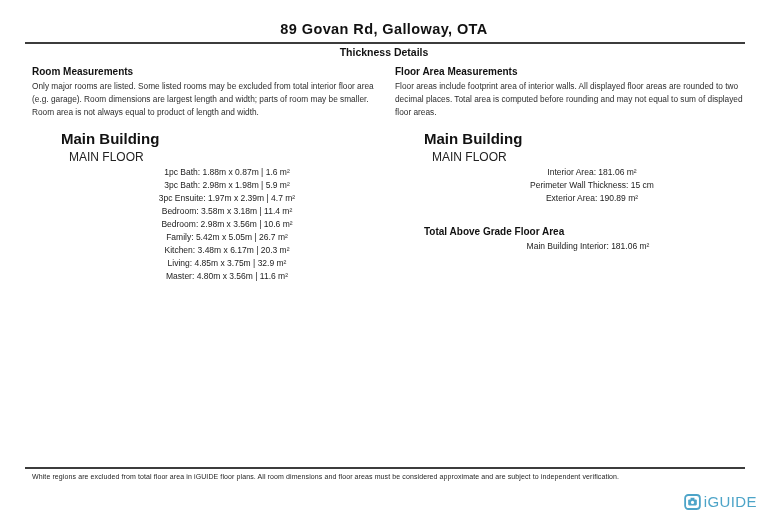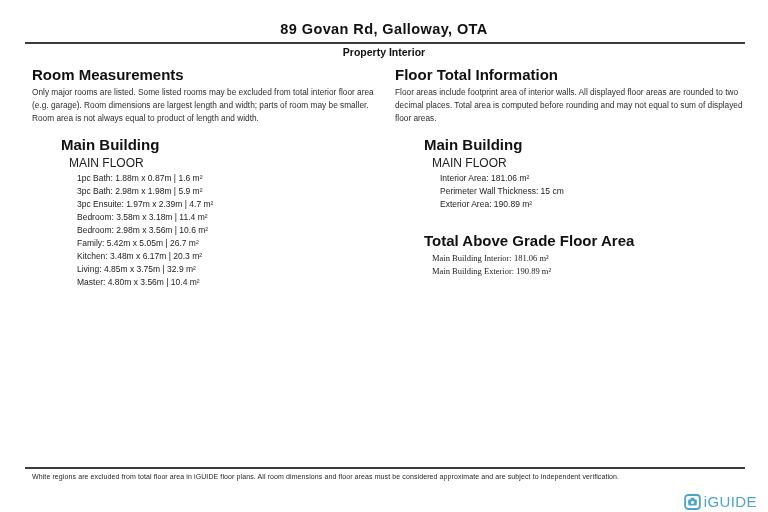--- a/index.html
+++ b/index.html
@@ -14,81 +14,80 @@
     font-size:14.5px; font-weight:bold; letter-spacing:0.4px; color:#111;
   }
   .rule-top { position:absolute; top:42px; left:25px; width:720px; height:2px; background:#3c3c3c; }
   .subtitle {
     position:absolute; top:46px; left:0; width:100%; text-align:center;
     font-size:10.5px; font-weight:bold; color:#111;
   }
   .col { position:absolute; top:66px; }
   .col-left  { left:32px;  width:345px; }
   .col-right { left:395px; width:349px; }
-  .sec-heading { font-size:15px; font-weight:bold; margin-bottom:3px; color:#111; }
+  .sec-heading { font-size:10px; font-weight:bold; margin-bottom:3px; color:#111; }
   .sec-desc { font-size:8.3px; line-height:13px; color:#2d2d2d; }
   .building { margin-top:11px; padding-left:29px; }
   .building-name { font-size:15px; font-weight:bold; color:#111; }
   .floor-name { font-size:12px; padding-left:8px; margin-top:3px; color:#222; }
-  .line-list { padding-left:16px; margin-top:2px; }
+  .line-list { padding-left:16px; margin-top:2px;text-align:center; }
   .line-list > div { font-size:8.5px; line-height:13px; color:#222; }
   .totals { margin-top:21px; padding-left:29px; }
-  .totals .line-list { padding-left:8px;font-family:Liberation Serif, serif; }
+  .totals .line-list { padding-left:8px; }
   .footer-rule { position:absolute; top:467px; left:25px; width:720px; height:2px; background:#3c3c3c; }
   .footer-text { position:absolute; top:473px; left:32px; font-size:7px; color:#242424; letter-spacing:0.1px; }
   .logo { position:absolute; top:469px; right:11px; display:flex; align-items:center; gap:3px; }
   .logo-text { font-size:15px; letter-spacing:0.4px; line-height:16px; }
   .logo-icon { display:block; }
 </style>
 </head>
 <body>
 
 <div class="page">
 
   <div class="title">89 Govan Rd, Galloway, OTA</div>
   <div class="rule-top"></div>
-  <div class="subtitle">Property Interior</div>
+  <div class="subtitle">Thickness Details</div>
 
   <div class="col col-left">
     <div class="sec-heading">Room Measurements</div>
     <div class="sec-desc">Only major rooms are listed. Some listed rooms may be excluded from total interior floor area (e.g. garage). Room dimensions are largest length and width; parts of room may be smaller. Room area is not always equal to product of length and width.</div>
     <div class="building">
       <div class="building-name">Main Building</div>
       <div class="floor-name">MAIN FLOOR</div>
       <div class="line-list">
           <div>1pc Bath: 1.88m x 0.87m | 1.6 m²</div>
           <div>3pc Bath: 2.98m x 1.98m | 5.9 m²</div>
           <div>3pc Ensuite: 1.97m x 2.39m | 4.7 m²</div>
           <div>Bedroom: 3.58m x 3.18m | 11.4 m²</div>
           <div>Bedroom: 2.98m x 3.56m | 10.6 m²</div>
           <div>Family: 5.42m x 5.05m | 26.7 m²</div>
           <div>Kitchen: 3.48m x 6.17m | 20.3 m²</div>
           <div>Living: 4.85m x 3.75m | 32.9 m²</div>
-          <div>Master: 4.80m x 3.56m | 10.4 m²</div>
+          <div>Master: 4.80m x 3.56m | 11.6 m²</div>
         </div>
     </div>
   </div>
 
   <div class="col col-right">
-    <div class="sec-heading">Floor Total Information</div>
+    <div class="sec-heading">Floor Area Measurements</div>
     <div class="sec-desc">Floor areas include footprint area of interior walls. All displayed floor areas are rounded to two decimal places. Total area is computed before rounding and may not equal to sum of displayed floor areas.</div>
     <div class="building">
       <div class="building-name">Main Building</div>
       <div class="floor-name">MAIN FLOOR</div>
       <div class="line-list">
           <div>Interior Area: 181.06 m²</div>
           <div>Perimeter Wall Thickness: 15 cm</div>
           <div>Exterior Area: 190.89 m²</div>
         </div>
     </div>
     <div class="totals">
       <div class="totals-heading sec-heading">Total Above Grade Floor Area</div>
       <div class="line-list">
           <div>Main Building Interior: 181.06 m²</div>
-          <div>Main Building Exterior: 190.89 m²</div>
         </div>
     </div>
   </div>
 
   <div class="footer-rule"></div>
   <div class="footer-text">White regions are excluded from total floor area in iGUIDE floor plans. All room dimensions and floor areas must be considered approximate and are subject to independent verification.</div>
 
   <div class="logo" style="color: rgb(77, 164, 200); margin-top: 25px;">
     <svg class="logo-icon" width="17" height="16" viewBox="0 0 24 23" xmlns="http://www.w3.org/2000/svg">
       <rect x="1.4" y="1.4" width="21.2" height="20.2" rx="4.6" fill="none" stroke="currentColor" stroke-width="2.6"></rect>

